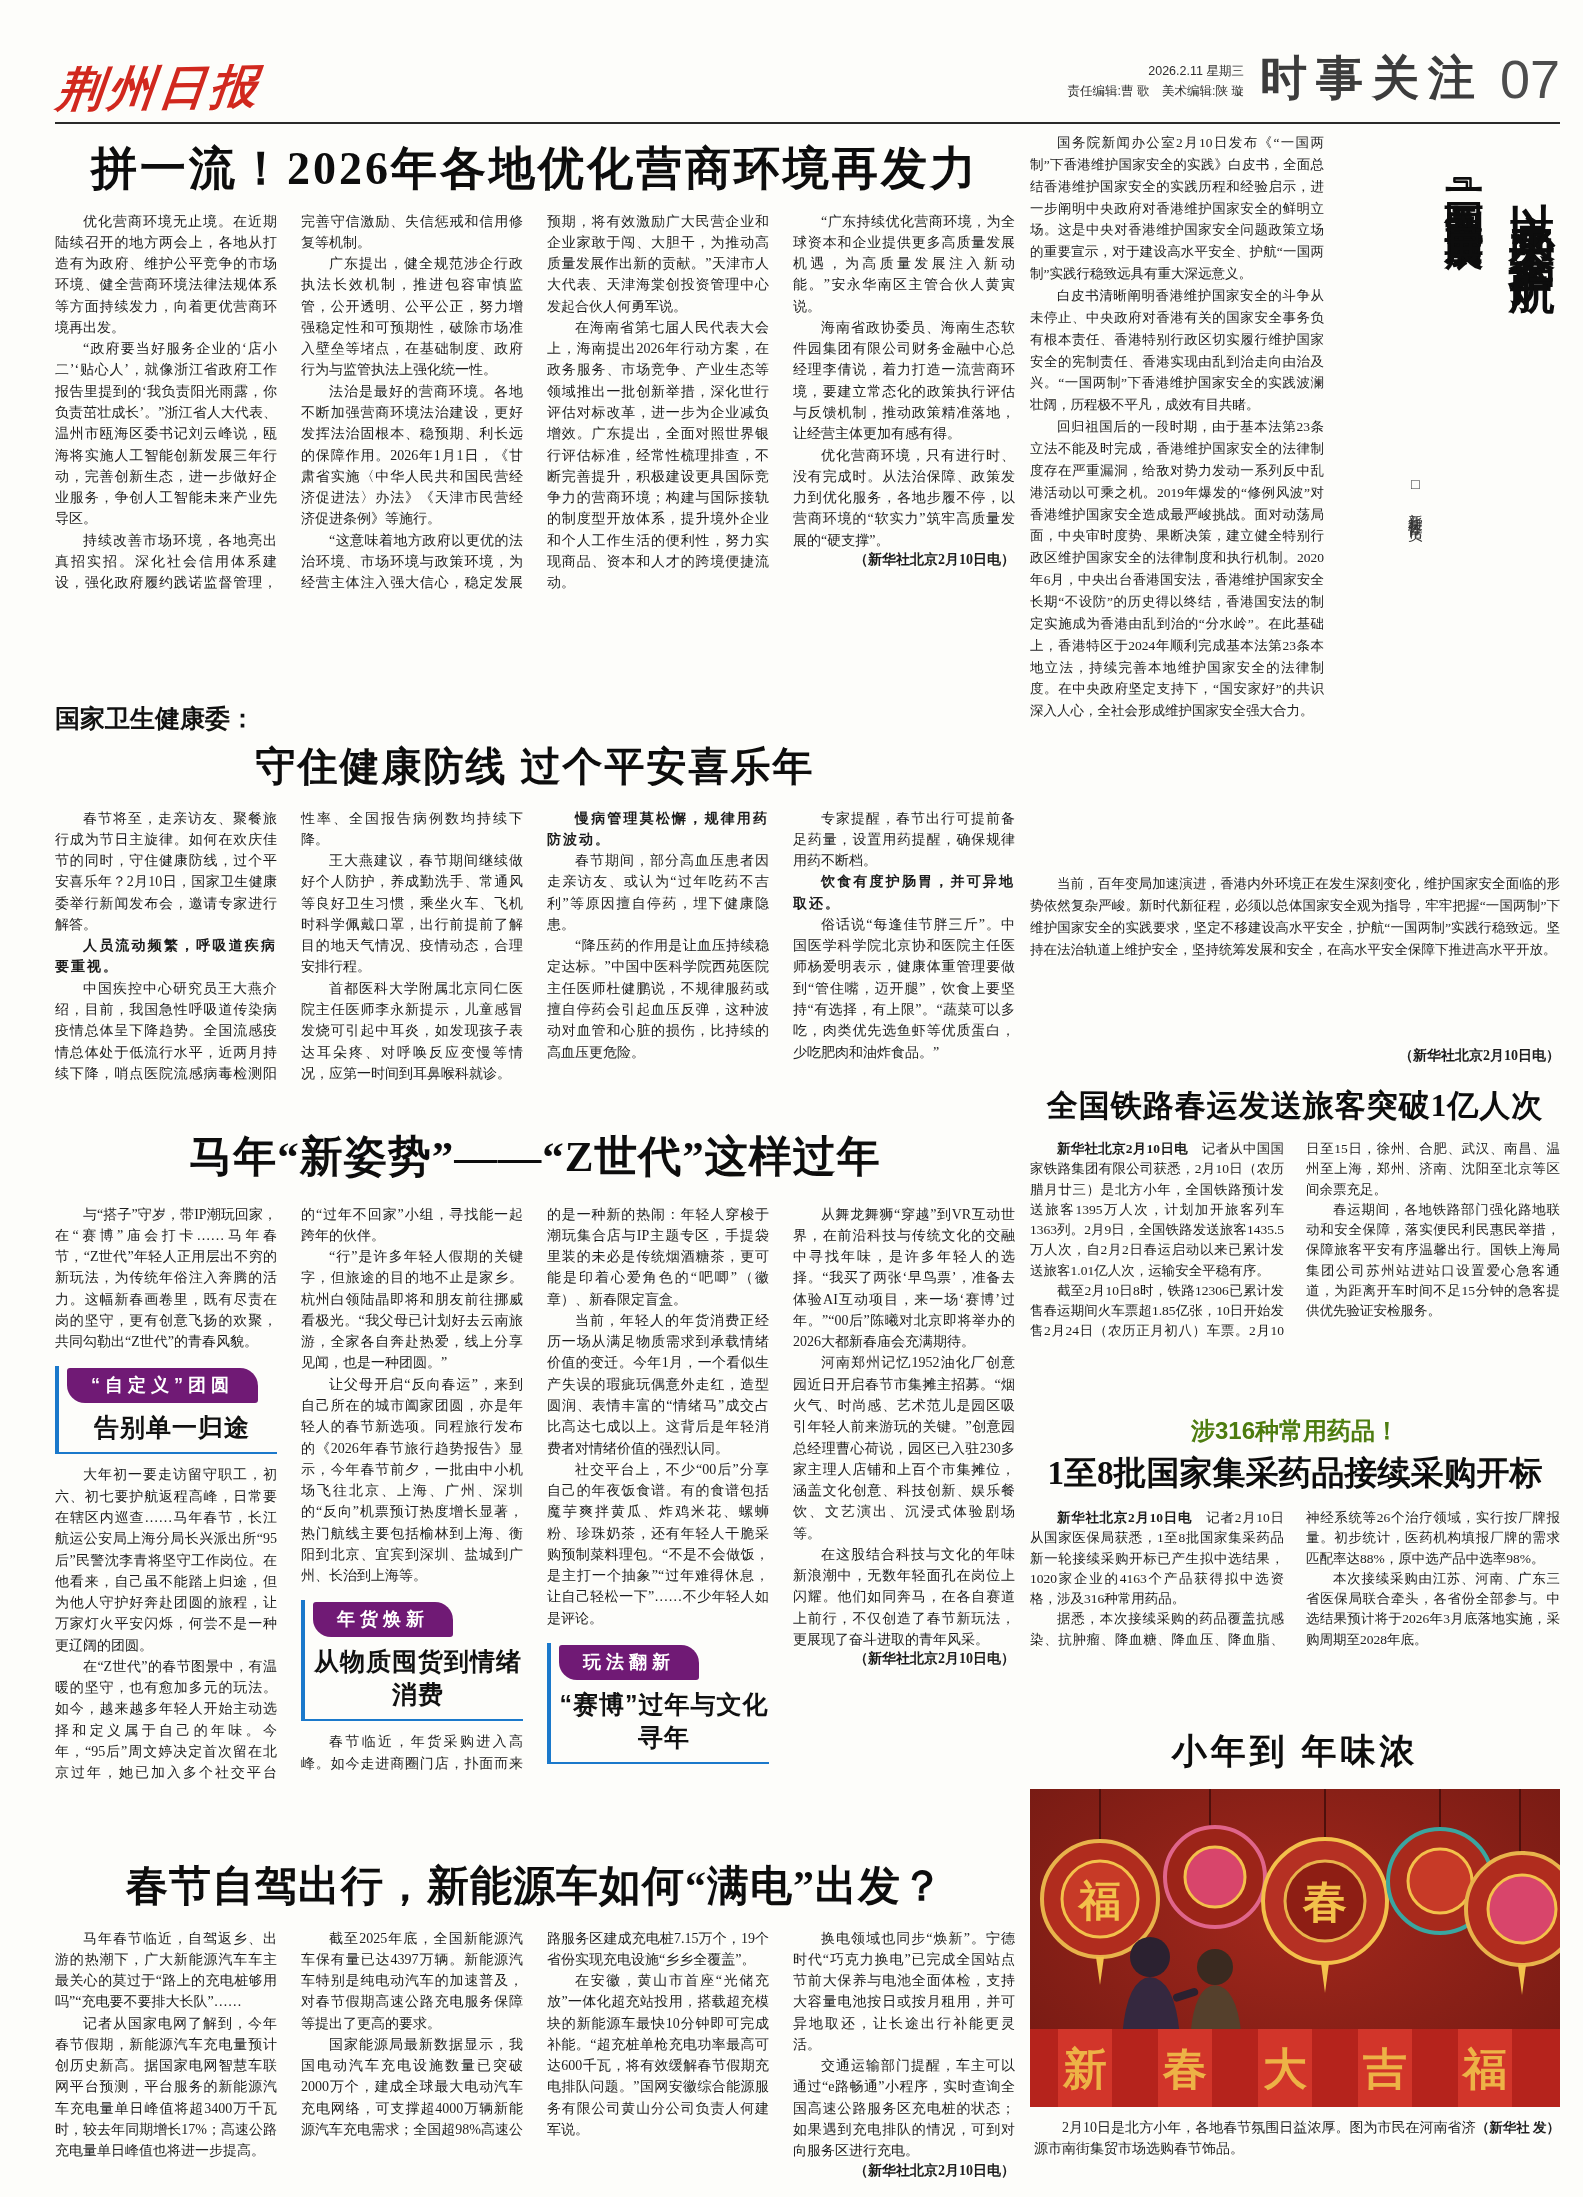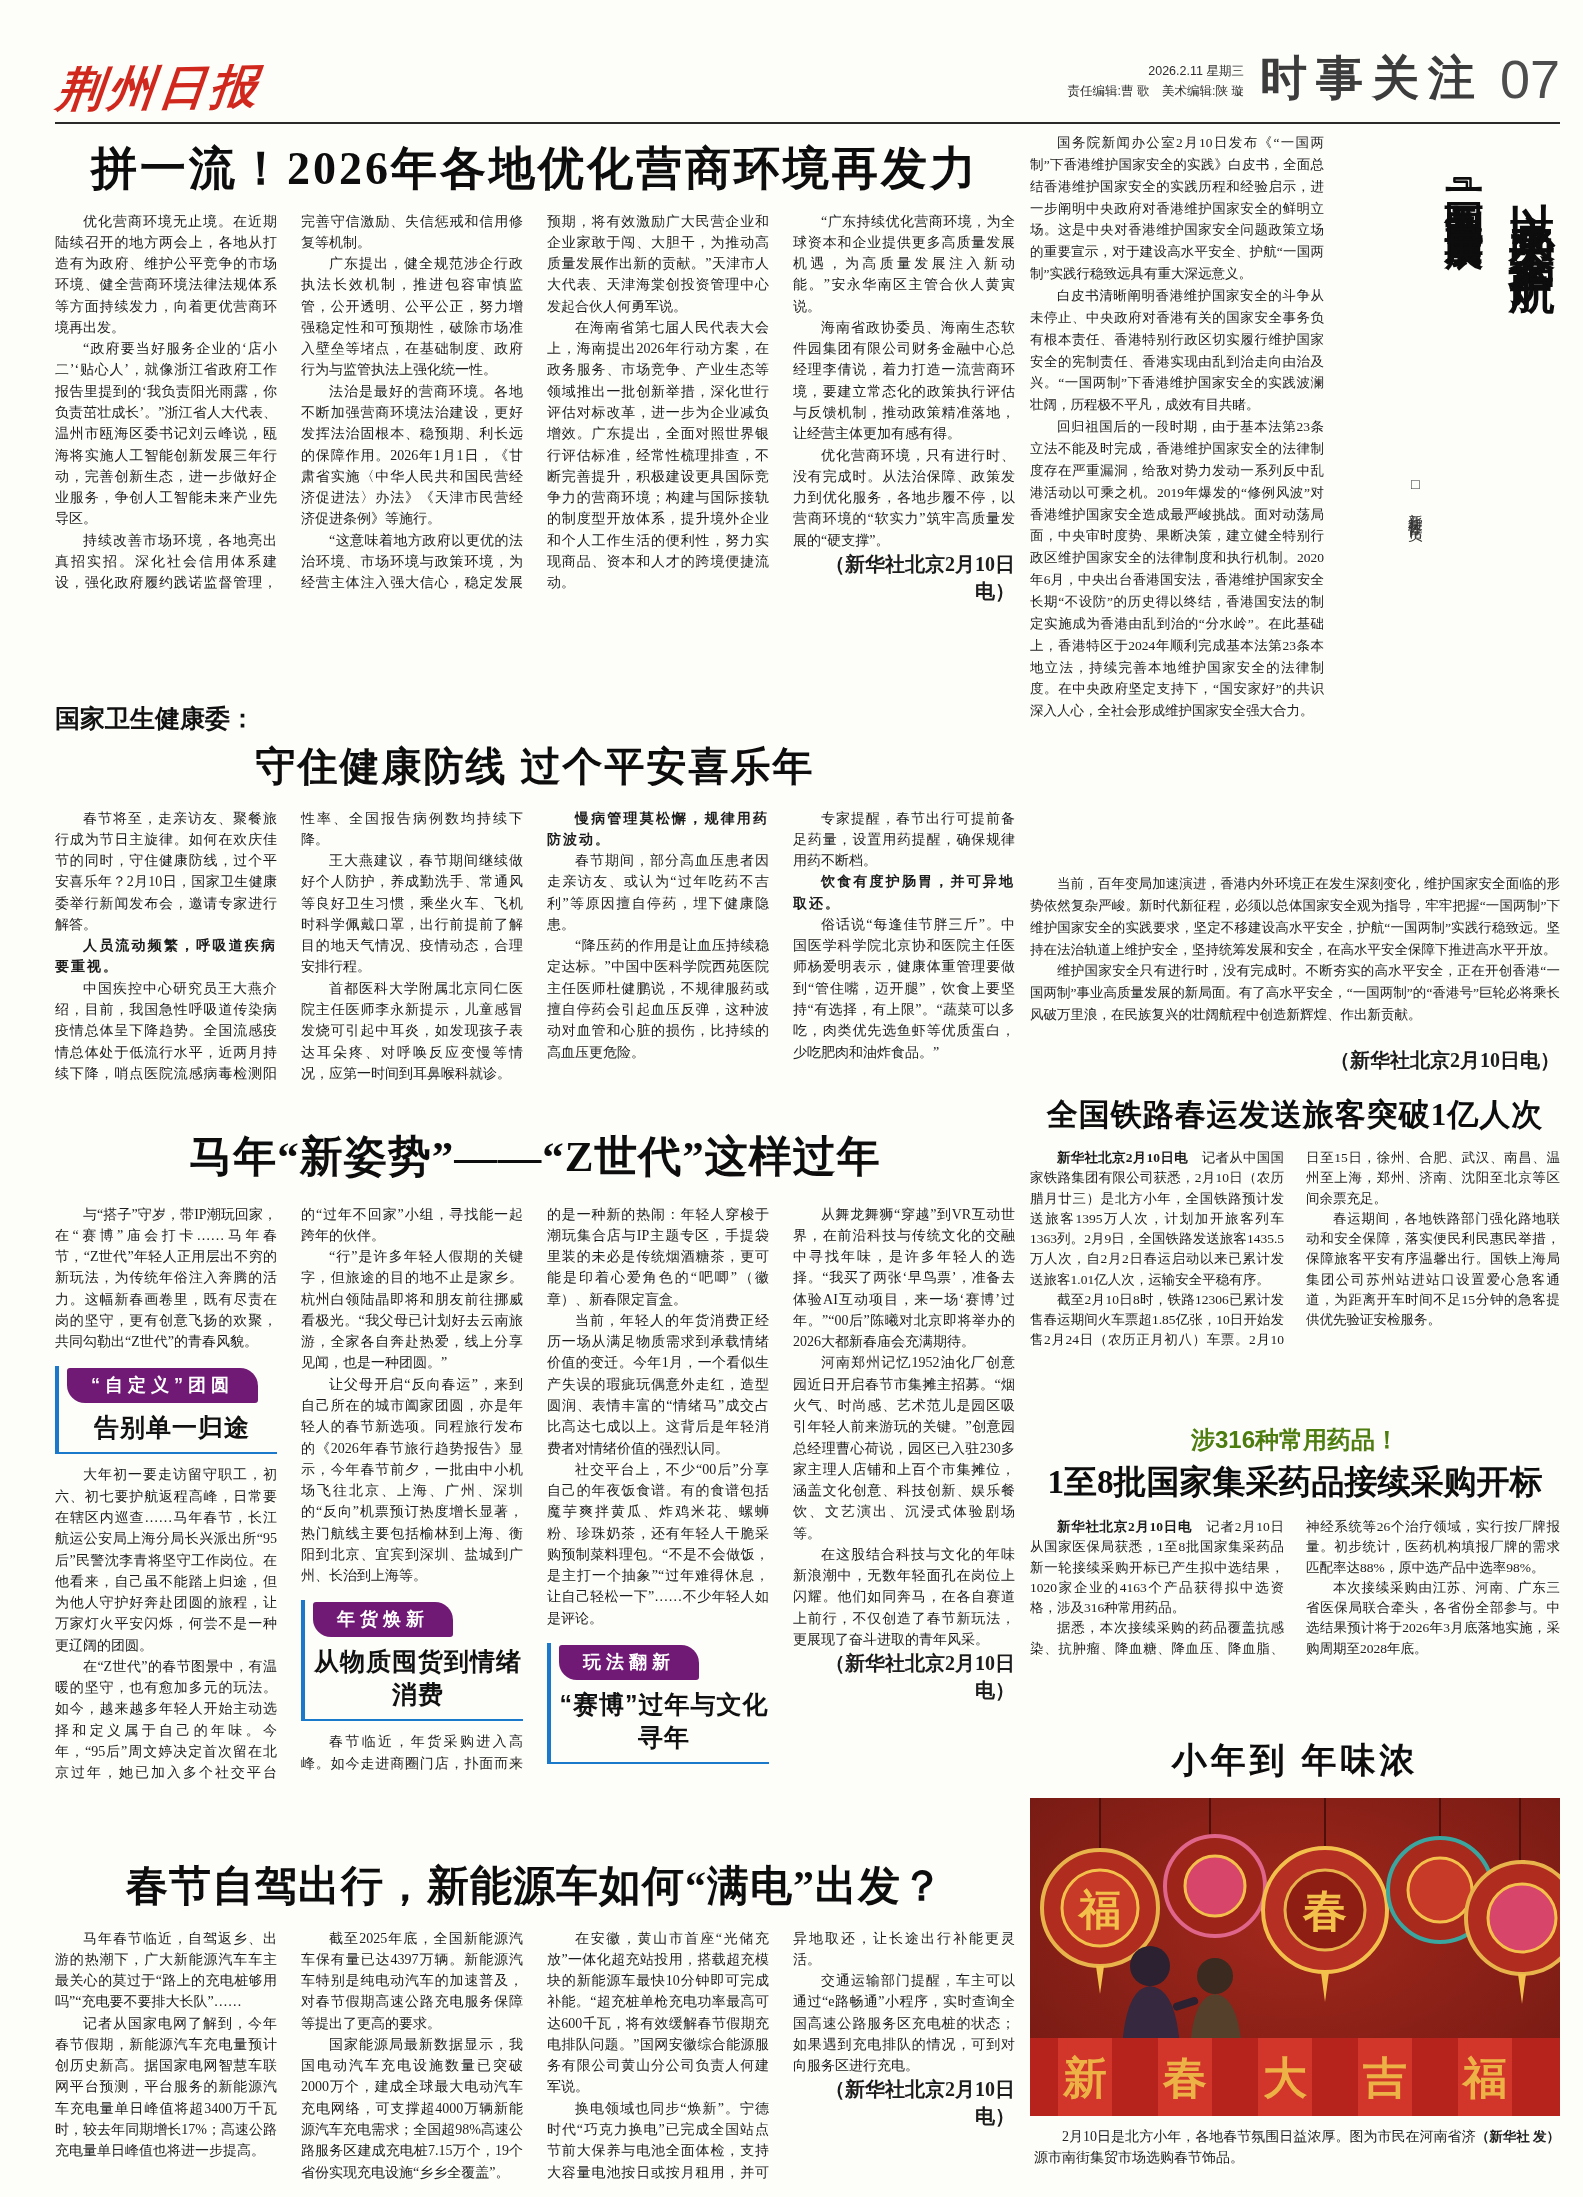--- a/index.html
+++ b/index.html
@@ -12,21 +12,21 @@
   .mast-right{position:absolute;right:0;bottom:13px;display:flex;align-items:flex-end;gap:16px;}
   .edition{text-align:right;font-family:"Liberation Sans","DejaVu Sans",sans-serif;
            font-size:12.5px;color:#2e2e2e;line-height:1.55;padding-bottom:4px;}
   .section-title{font-family:Liberation Mono, monospace;font-weight:900;
            font-size:47px;color:#3c3c3c;letter-spacing:9px;line-height:1;}
   .page-no{font-family:"Liberation Sans","DejaVu Sans",sans-serif;font-size:54px;color:#4d4d4d;line-height:.92;}
   .mast-rule{position:absolute;left:55px;top:122px;width:1505px;border-top:2.5px solid #2a2a2a;}
   
   .bp{margin:0;text-indent:2em;text-align:justify;font-size:14px;line-height:1.52;}
   .sub{font-weight:bold;letter-spacing:2px;}
-  .source{margin:0;text-align:right;font-size:20px;font-weight:bold;}
+  .source{margin:0;text-align:right;font-size:14px;font-weight:bold;}
   .dl{font-weight:bold;}
   .cols4{column-count:4;column-gap:24px;overflow:hidden;}
   .cols2{column-count:2;column-gap:22px;overflow:hidden;}
   
   .main-left{position:absolute;left:55px;top:132px;width:960px;}
   .a1-head{margin:12px 0 16px;text-align:center;font-size:46px;font-weight:900;letter-spacing:3px;line-height:1.1;color:#0d0d0d;}
   .a1-body{height:445px;}
   .art2{margin-top:46px;}
   .a2-kicker{font-family:"Liberation Sans","DejaVu Sans",sans-serif;font-size:25px;font-weight:700;color:#111;margin:0 0 4px;}
   .a2-head{margin:0 0 14px;text-align:center;font-family:"Liberation Sans","DejaVu Sans",sans-serif;
@@ -188,21 +188,20 @@
         <div class="comm-title">
           <div class="vt">
             <div class="vt-line1">以高水平安全护航</div>
             <div class="vt-line2">『一国两制』事业高质量发展</div>
             <div class="vt-byline">□ 新华社评论员</div>
           </div>
         </div>
       </div>
       <div class="comm-bottom">
         <p class="bp">当前，百年变局加速演进，香港内外环境正在发生深刻变化，维护国家安全面临的形势依然复杂严峻。新时代新征程，必须以总体国家安全观为指导，牢牢把握“一国两制”下维护国家安全的实践要求，坚定不移建设高水平安全，护航“一国两制”实践行稳致远。坚持在法治轨道上维护安全，坚持统筹发展和安全，在高水平安全保障下推进高水平开放。</p>
-        <p class="bp">维护国家安全只有进行时，没有完成时。不断夯实的高水平安全，正在开创香港“一国两制”事业高质量发展的新局面。有了高水平安全，“一国两制”的“香港号”巨轮必将乘长风破万里浪，在民族复兴的壮阔航程中创造新辉煌、作出新贡献。</p>
       </div>
       <p class="source comm-source">（新华社北京2月10日电）</p>
     </section>
 
     <section class="art-rail">
       <h2 class="rail-head">全国铁路春运发送旅客突破1亿人次</h2>
       <div class="rail-body cols2">
         <p class="bp"><b class="dl">新华社北京2月10日电　</b><span>记者从中国国家铁路集团有限公司获悉，2月10日（农历腊月廿三）是北方小年，全国铁路预计发送旅客1395万人次，计划加开旅客列车1363列。2月9日，全国铁路发送旅客1435.5万人次，自2月2日春运启动以来已累计发送旅客1.01亿人次，运输安全平稳有序。</span></p>
         <p class="bp">截至2月10日8时，铁路12306已累计发售春运期间火车票超1.85亿张，10日开始发售2月24日（农历正月初八）车票。2月10日至15日，徐州、合肥、武汉、南昌、温州至上海，郑州、济南、沈阳至北京等区间余票充足。</p>
         <p class="bp">春运期间，各地铁路部门强化路地联动和安全保障，落实便民利民惠民举措，保障旅客平安有序温馨出行。国铁上海局集团公司苏州站进站口设置爱心急客通道，为距离开车时间不足15分钟的急客提供优先验证安检服务。</p>

